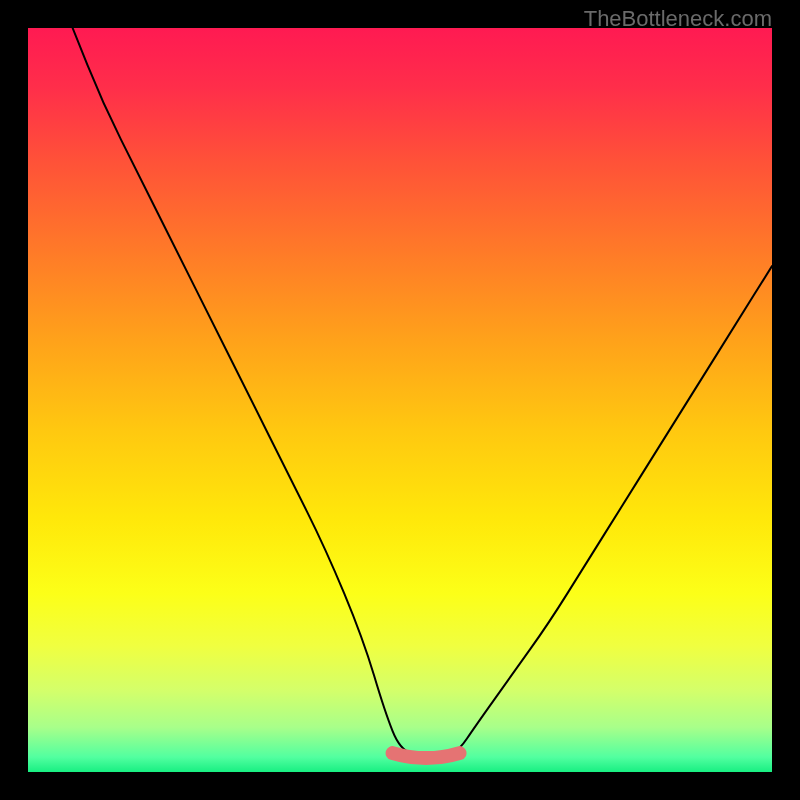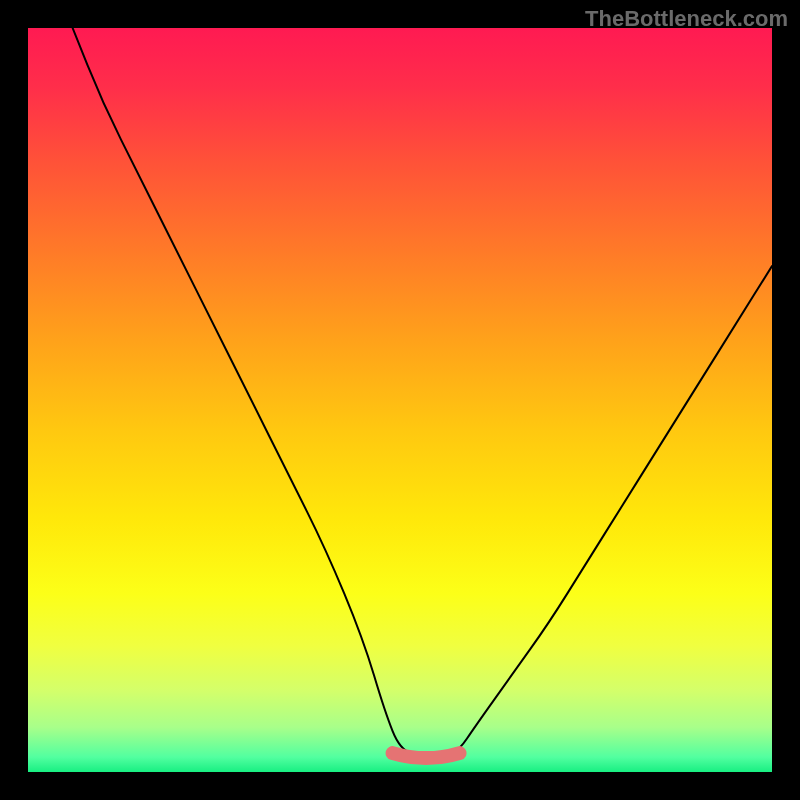--- a/index.html
+++ b/index.html
@@ -6,24 +6,24 @@
   html, body { width: 800px; height: 800px; overflow: hidden; }
   .container {
     width: 800px;
     height: 800px;
     background: #000;
     position: relative;
   }
   .watermark {
     position: absolute;
     top: 6px;
-    right: 12px;
+    right: 28px;
     font-family: Arial, sans-serif;
     font-size: 22px;
-    font-weight: bold;
+    font-weight: normal;
     color: #6a6a6a;
     z-index: 10;
   }
   .plot-area {
     position: absolute;
     top: 28px;
     left: 28px;
     width: 744px;
     height: 744px;
     overflow: hidden;

